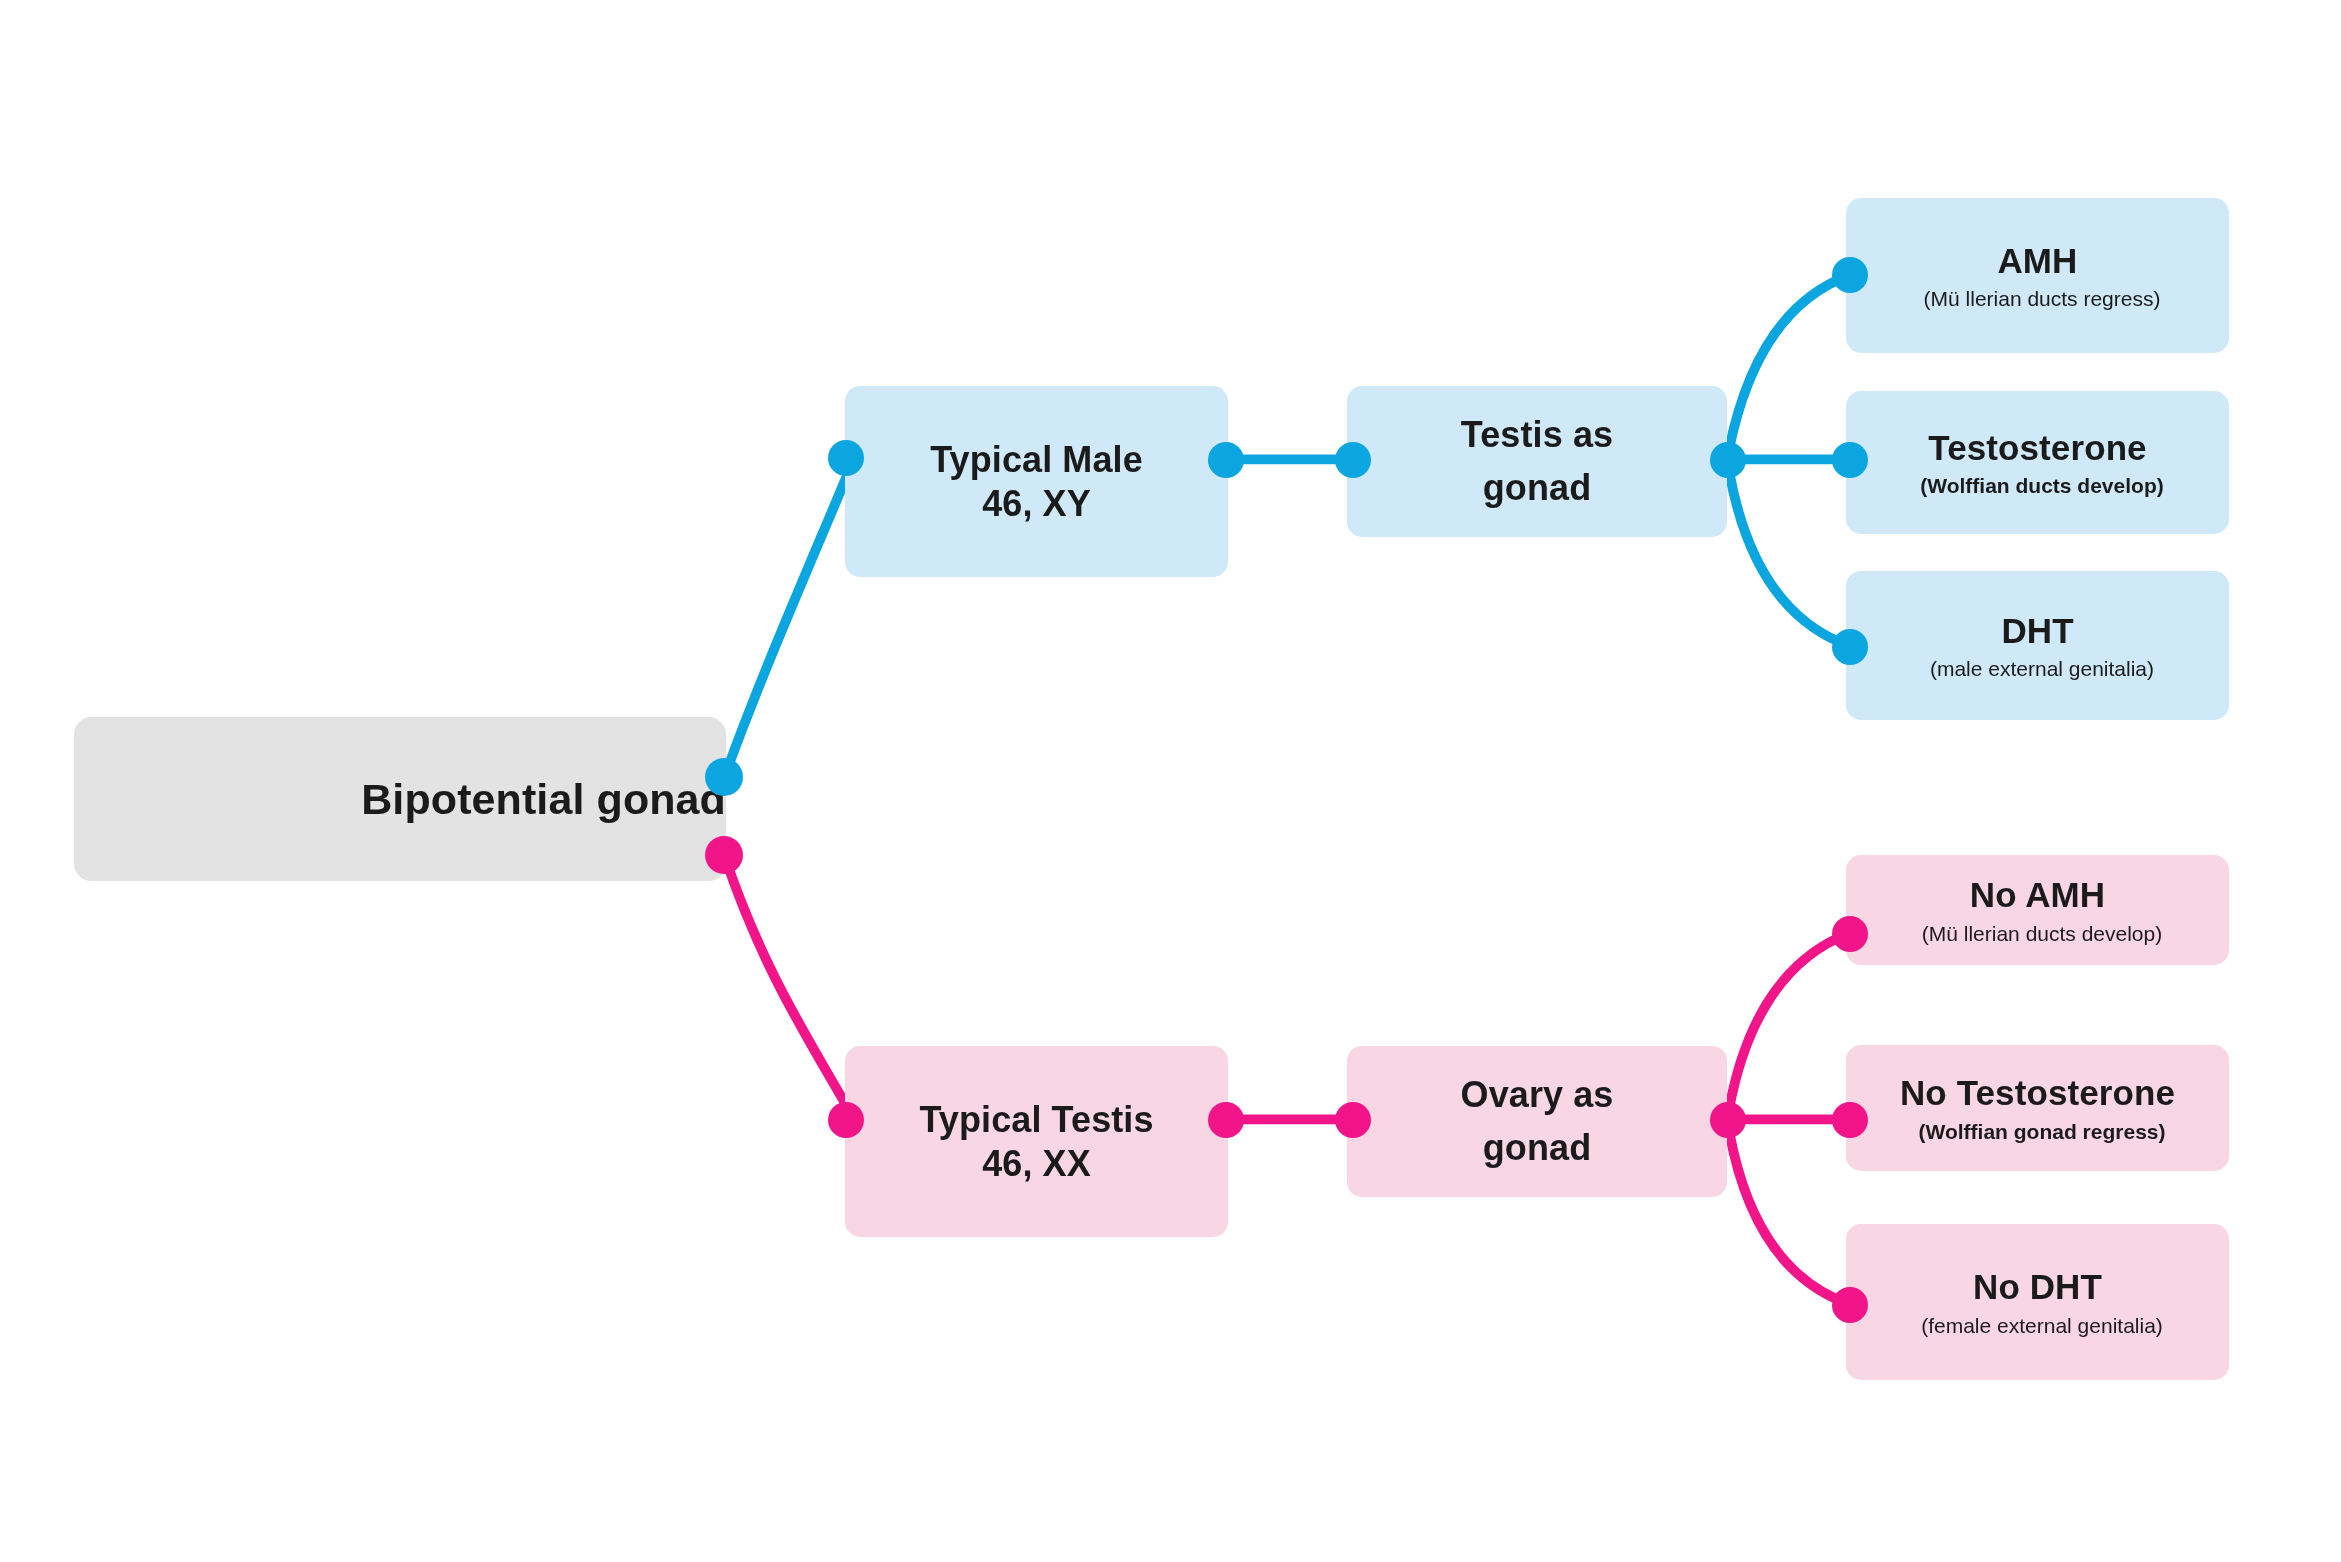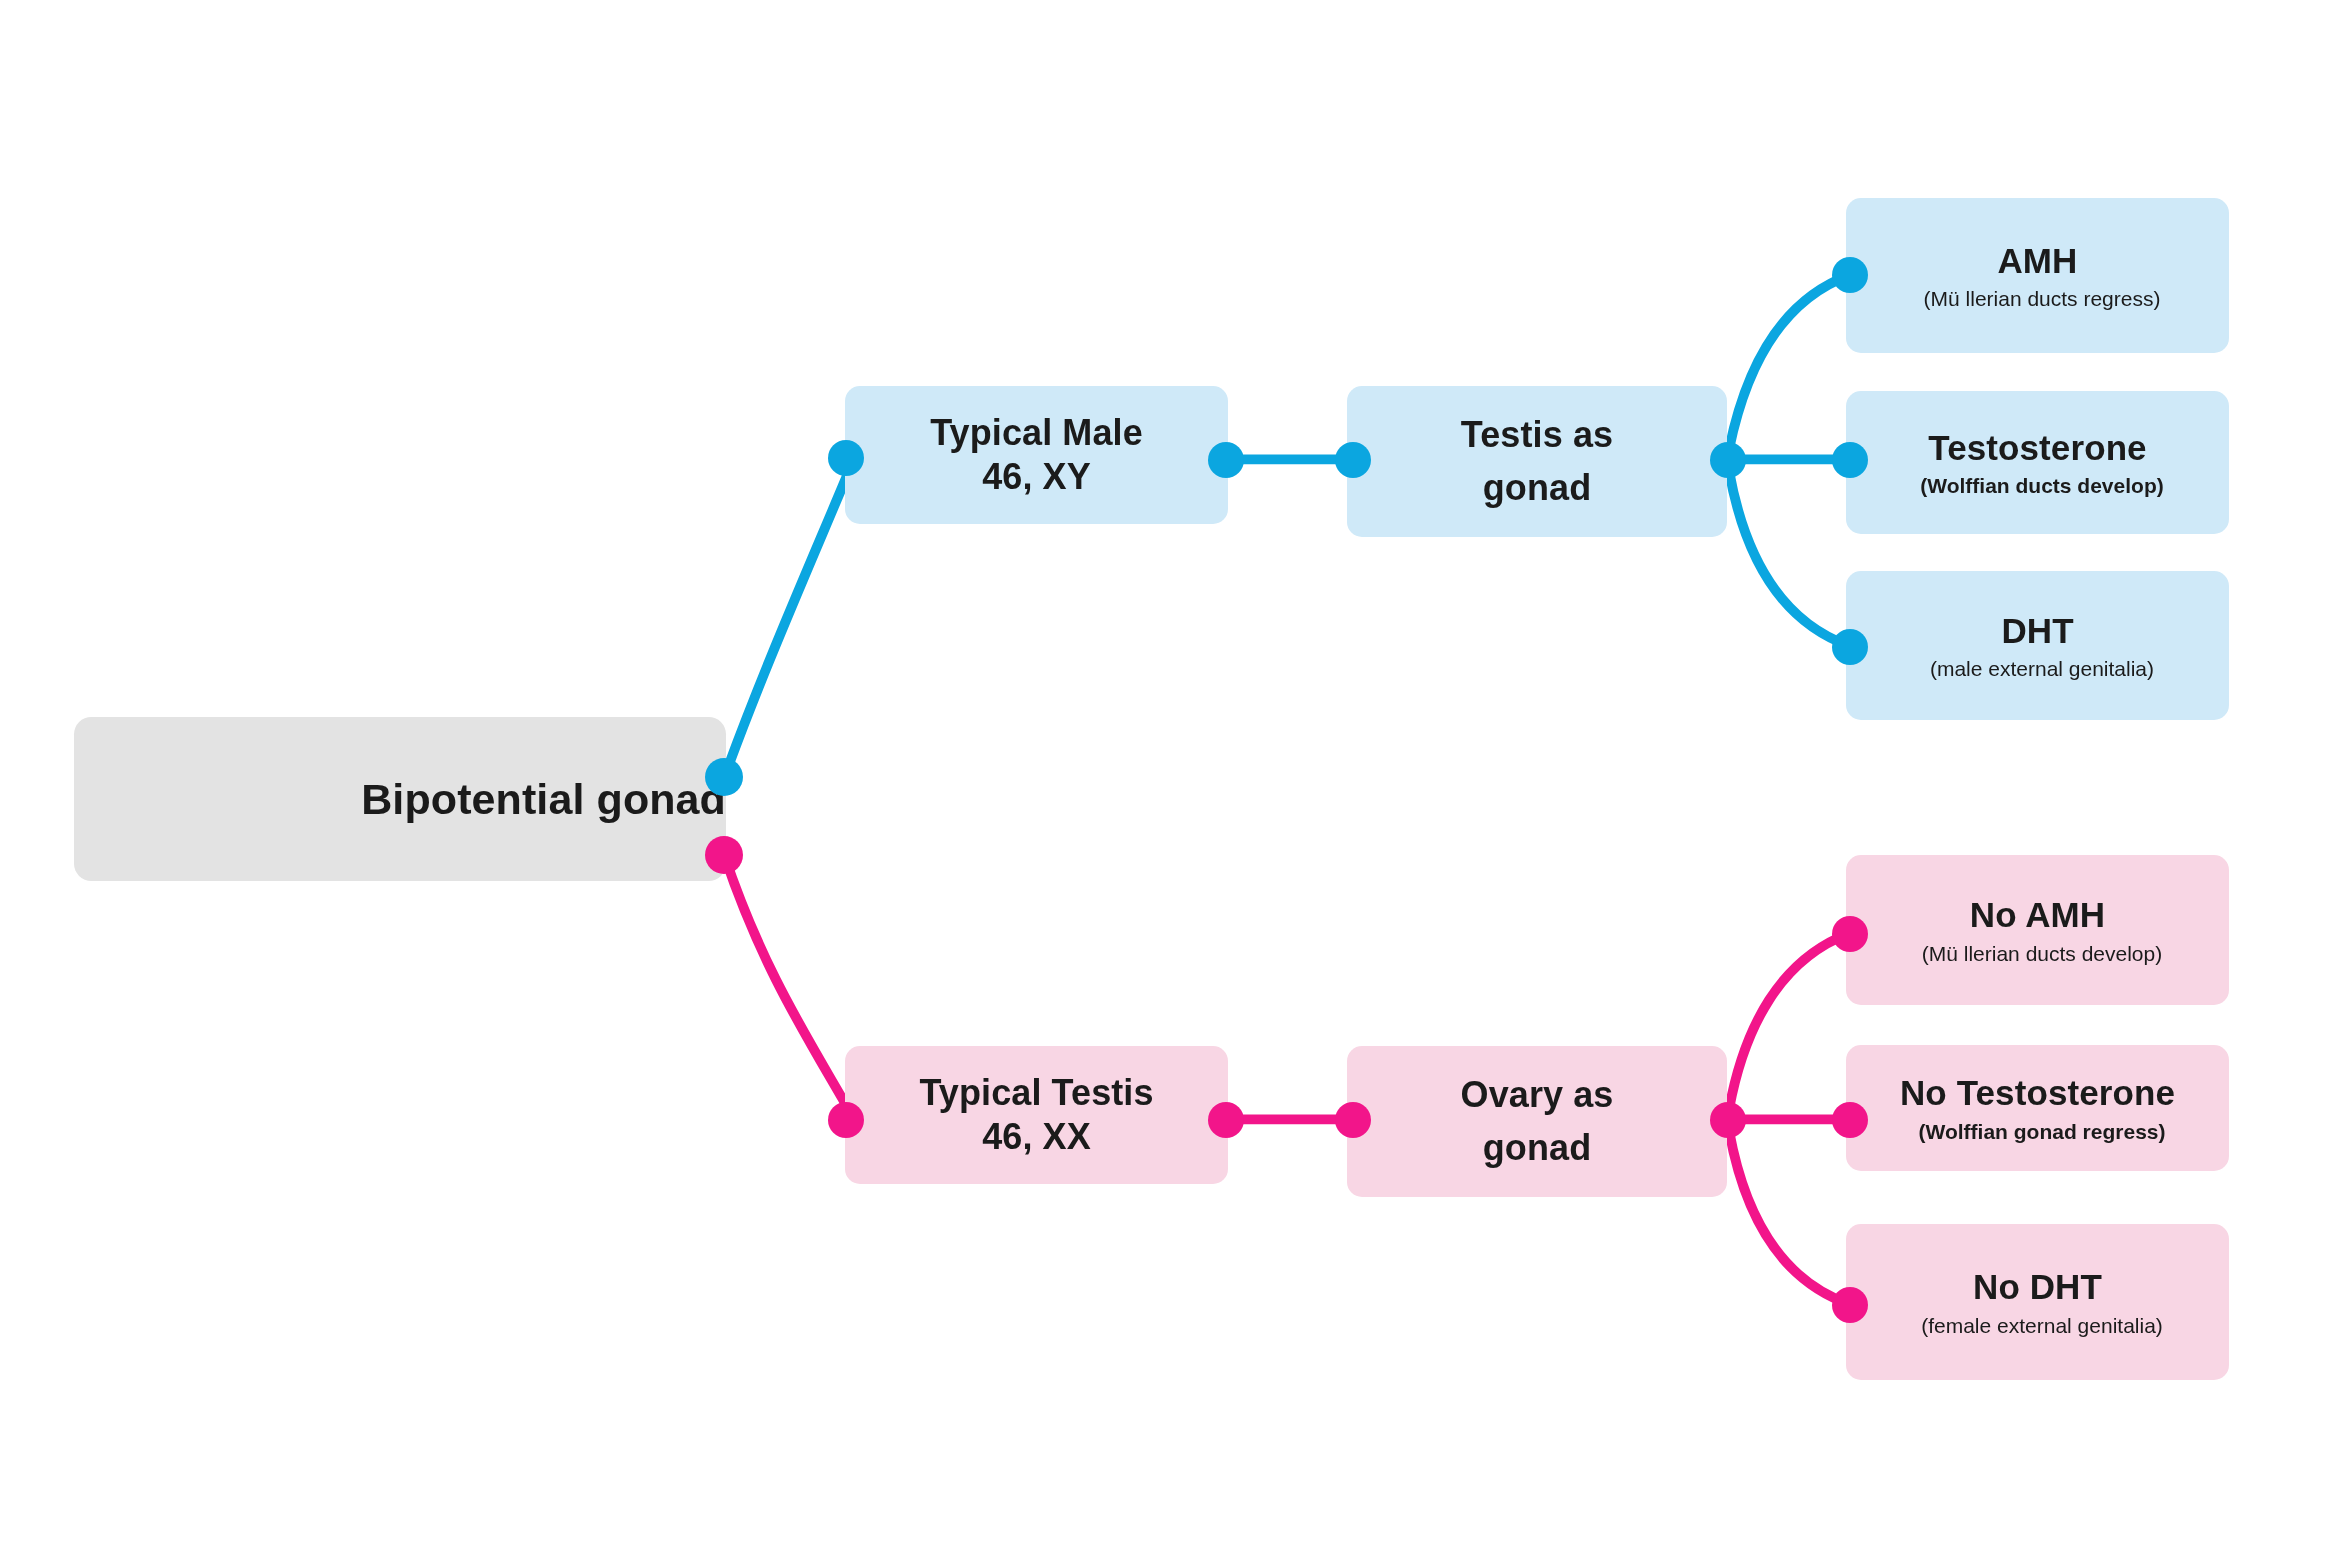--- a/index.html
+++ b/index.html
@@ -54,41 +54,41 @@
   
   #node-root {
     left:74px; top:717px; width:652px; height:164px;
     background:#e3e3e3;
     border-radius:17.3px;
     align-items:flex-end;
   }
   #node-root .title { font-size:43px; }
 
   
-  .tier1 { width:383px; height:138px; }
+  .tier1 { width:383px; height:191px; }
   #node-male   { left:845px; top:386px;  background:#cfe9f8; }
   #node-female { left:845px; top:1046px; background:#f8d6e4; }
   .tier1 .title { font-size:36px; }
 
   
   .tier2 { width:380px; height:151px; }
   #node-testis { left:1347px; top:386px;  background:#cfe9f8; }
   #node-ovary  { left:1347px; top:1046px; background:#f8d6e4; }
   .tier2 .title { font-size:36px; line-height:1.45;text-align:center; }
 
   
   .leaf { width:383px; }
   .leaf .title { font-size:35px; }
   .leaf .sub   { font-size:21px; margin-top:3.5px; }
 
   #node-amh   { left:1846px; top:198px;  height:155px; background:#cfe9f8; }
   #node-testo { left:1846px; top:391px;  height:143px; background:#cfe9f8; }
   #node-dht   { left:1846px; top:571px;  height:149px; background:#cfe9f8; }
 
-  #node-noamh   { left:1846px; top:855px; height:150px; background:#f8d6e4; }
+  #node-noamh   { left:1846px; top:855px; height:110px; background:#f8d6e4; }
   #node-notesto { left:1846px; top:1045px; height:126px; background:#f8d6e4; }
   #node-nodht   { left:1846px; top:1224px; height:156px; background:#f8d6e4; }
 
   
   .dot {
     position:absolute;
     z-index:3;
     border-radius:50%;
   }
   .dot.blue { background:#0ba6e0; }

